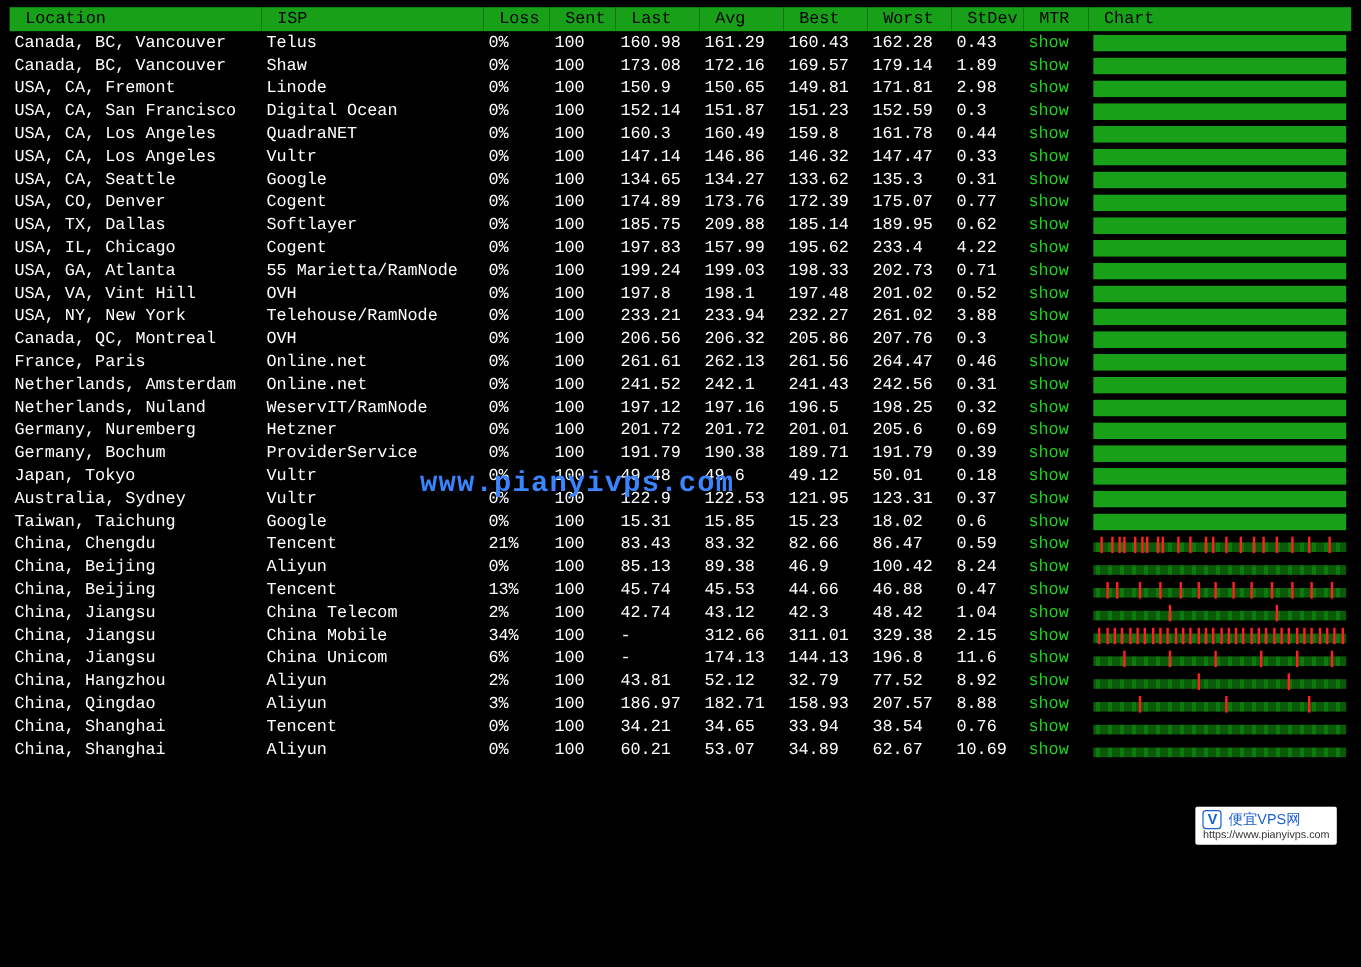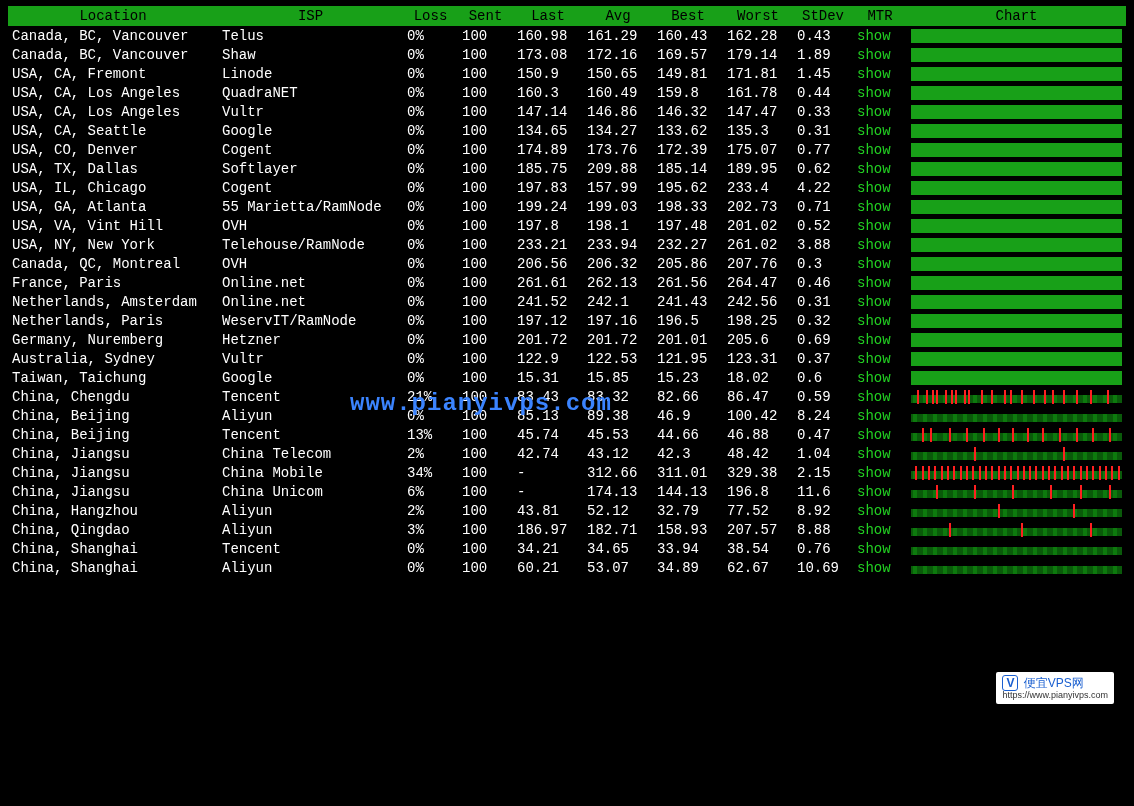--- a/index.html
+++ b/index.html
@@ -6,21 +6,21 @@
   body {
     background: #000;
     font-family: "Courier New", Courier, monospace;
     font-size: 14px;
     color: #fff;
     padding: 6px 8px;
     width: 1134px;
   }
   table { border-collapse: collapse; width: 100%; table-layout: fixed; }
   thead tr { background: #18a018; }
-  th { text-align: center; font-weight: normal; color: #000; padding: 2px 0; }
+  th { text-align: left; font-weight: normal; color: #000; padding: 2px 13px; }
   td { padding: 1.5px 4px; white-space: nowrap; overflow: hidden; }
   .col-location { width: 210px; }
   .col-isp { width: 185px; }
   .col-loss { width: 55px; }
   .col-sent { width: 55px; }
   .col-last { width: 70px; }
   .col-avg  { width: 70px; }
   .col-best { width: 70px; }
   .col-worst{ width: 70px; }
   .col-stdev{ width: 60px; }
@@ -160,21 +160,38 @@
       </tr>
       <tr>
         <td>USA, CA, Fremont</td>
         <td>Linode</td>
         <td>0%</td>
         <td>100</td>
         <td>150.9</td>
         <td>150.65</td>
         <td>149.81</td>
         <td>171.81</td>
-        <td>1.45</td>
+        <td>2.98</td>
+        <td><span class="mtr-link">show</span></td>
+        <td>
+          <div class="chart-wrap">
+            <div class="chart-bg"></div>
+          </div>
+        </td>
+      </tr>
+      <tr>
+        <td>USA, CA, San Francisco</td>
+        <td>Digital Ocean</td>
+        <td>0%</td>
+        <td>100</td>
+        <td>152.14</td>
+        <td>151.87</td>
+        <td>151.23</td>
+        <td>152.59</td>
+        <td>0.3</td>
         <td><span class="mtr-link">show</span></td>
         <td>
           <div class="chart-wrap">
             <div class="chart-bg"></div>
           </div>
         </td>
       </tr>
       <tr>
         <td>USA, CA, Los Angeles</td>
         <td>QuadraNET</td>
@@ -373,21 +390,21 @@
         <td>242.56</td>
         <td>0.31</td>
         <td><span class="mtr-link">show</span></td>
         <td>
           <div class="chart-wrap">
             <div class="chart-bg"></div>
           </div>
         </td>
       </tr>
       <tr>
-        <td>Netherlands, Paris</td>
+        <td>Netherlands, Nuland</td>
         <td>WeservIT/RamNode</td>
         <td>0%</td>
         <td>100</td>
         <td>197.12</td>
         <td>197.16</td>
         <td>196.5</td>
         <td>198.25</td>
         <td>0.32</td>
         <td><span class="mtr-link">show</span></td>
         <td>
@@ -399,20 +416,54 @@
       <tr>
         <td>Germany, Nuremberg</td>
         <td>Hetzner</td>
         <td>0%</td>
         <td>100</td>
         <td>201.72</td>
         <td>201.72</td>
         <td>201.01</td>
         <td>205.6</td>
         <td>0.69</td>
+        <td><span class="mtr-link">show</span></td>
+        <td>
+          <div class="chart-wrap">
+            <div class="chart-bg"></div>
+          </div>
+        </td>
+      </tr>
+      <tr>
+        <td>Germany, Bochum</td>
+        <td>ProviderService</td>
+        <td>0%</td>
+        <td>100</td>
+        <td>191.79</td>
+        <td>190.38</td>
+        <td>189.71</td>
+        <td>191.79</td>
+        <td>0.39</td>
+        <td><span class="mtr-link">show</span></td>
+        <td>
+          <div class="chart-wrap">
+            <div class="chart-bg"></div>
+          </div>
+        </td>
+      </tr>
+      <tr>
+        <td>Japan, Tokyo</td>
+        <td>Vultr</td>
+        <td>0%</td>
+        <td>100</td>
+        <td>49.48</td>
+        <td>49.6</td>
+        <td>49.12</td>
+        <td>50.01</td>
+        <td>0.18</td>
         <td><span class="mtr-link">show</span></td>
         <td>
           <div class="chart-wrap">
             <div class="chart-bg"></div>
           </div>
         </td>
       </tr>
       <tr>
         <td>Australia, Sydney</td>
         <td>Vultr</td>

